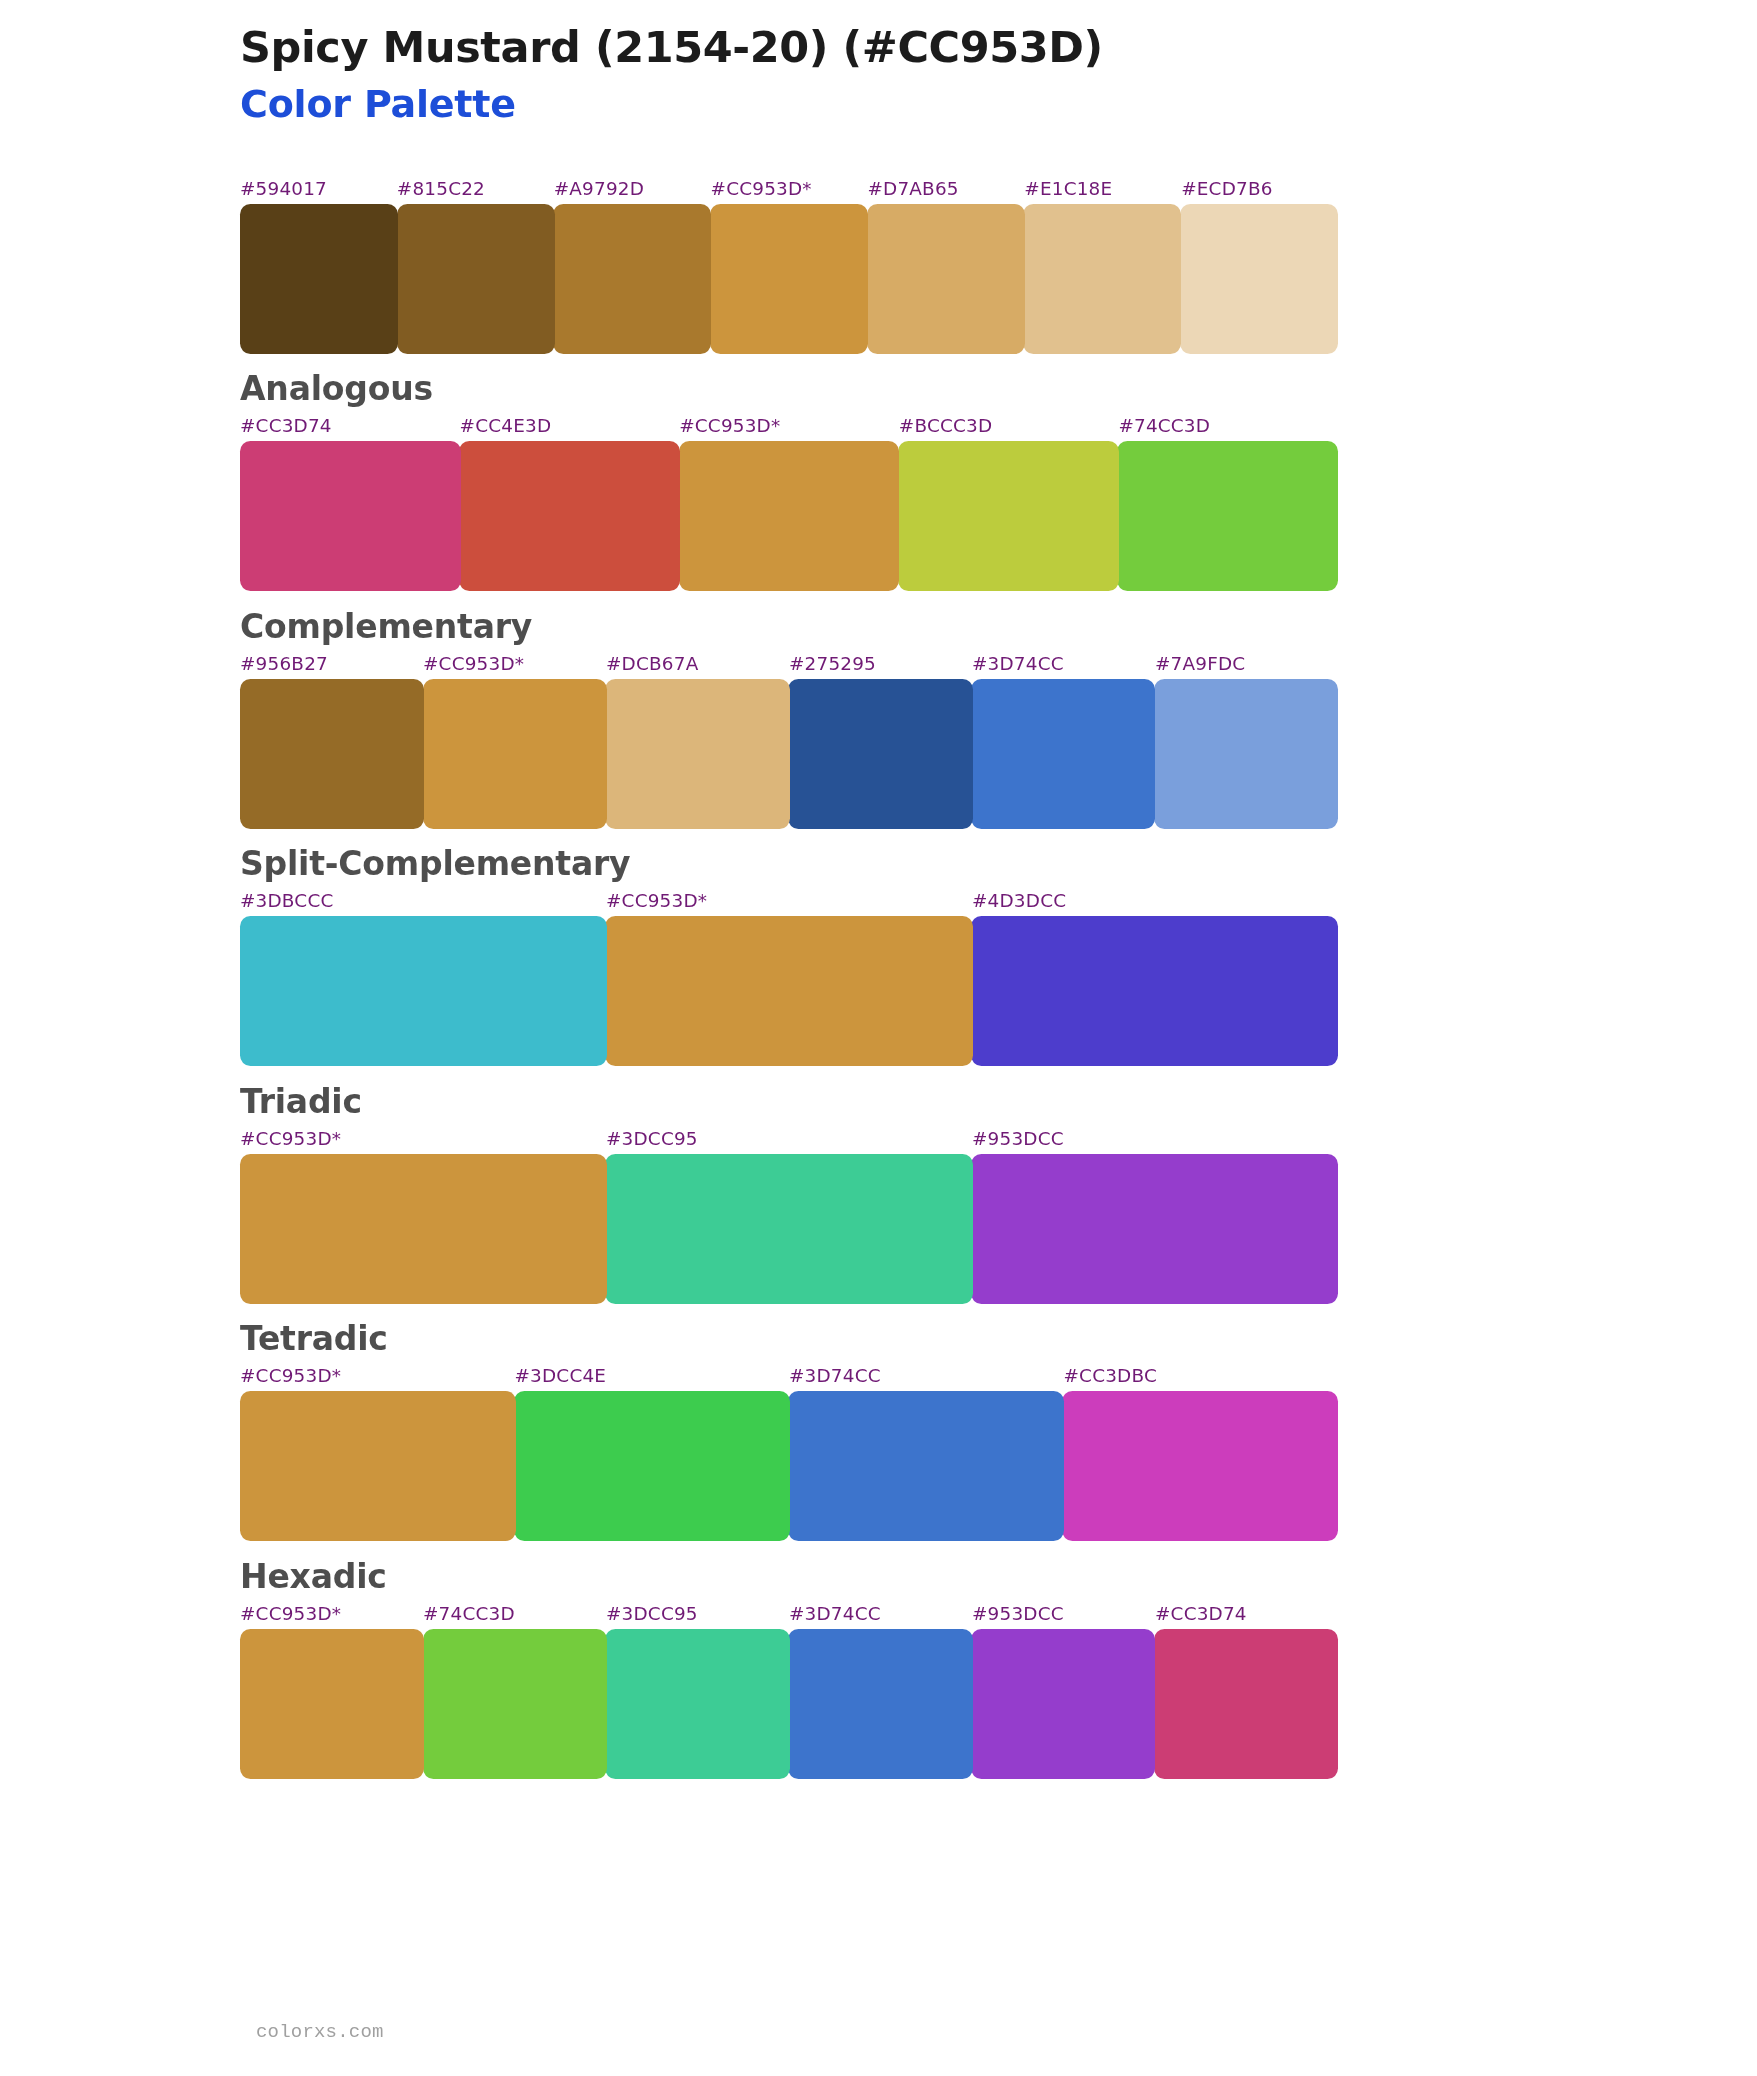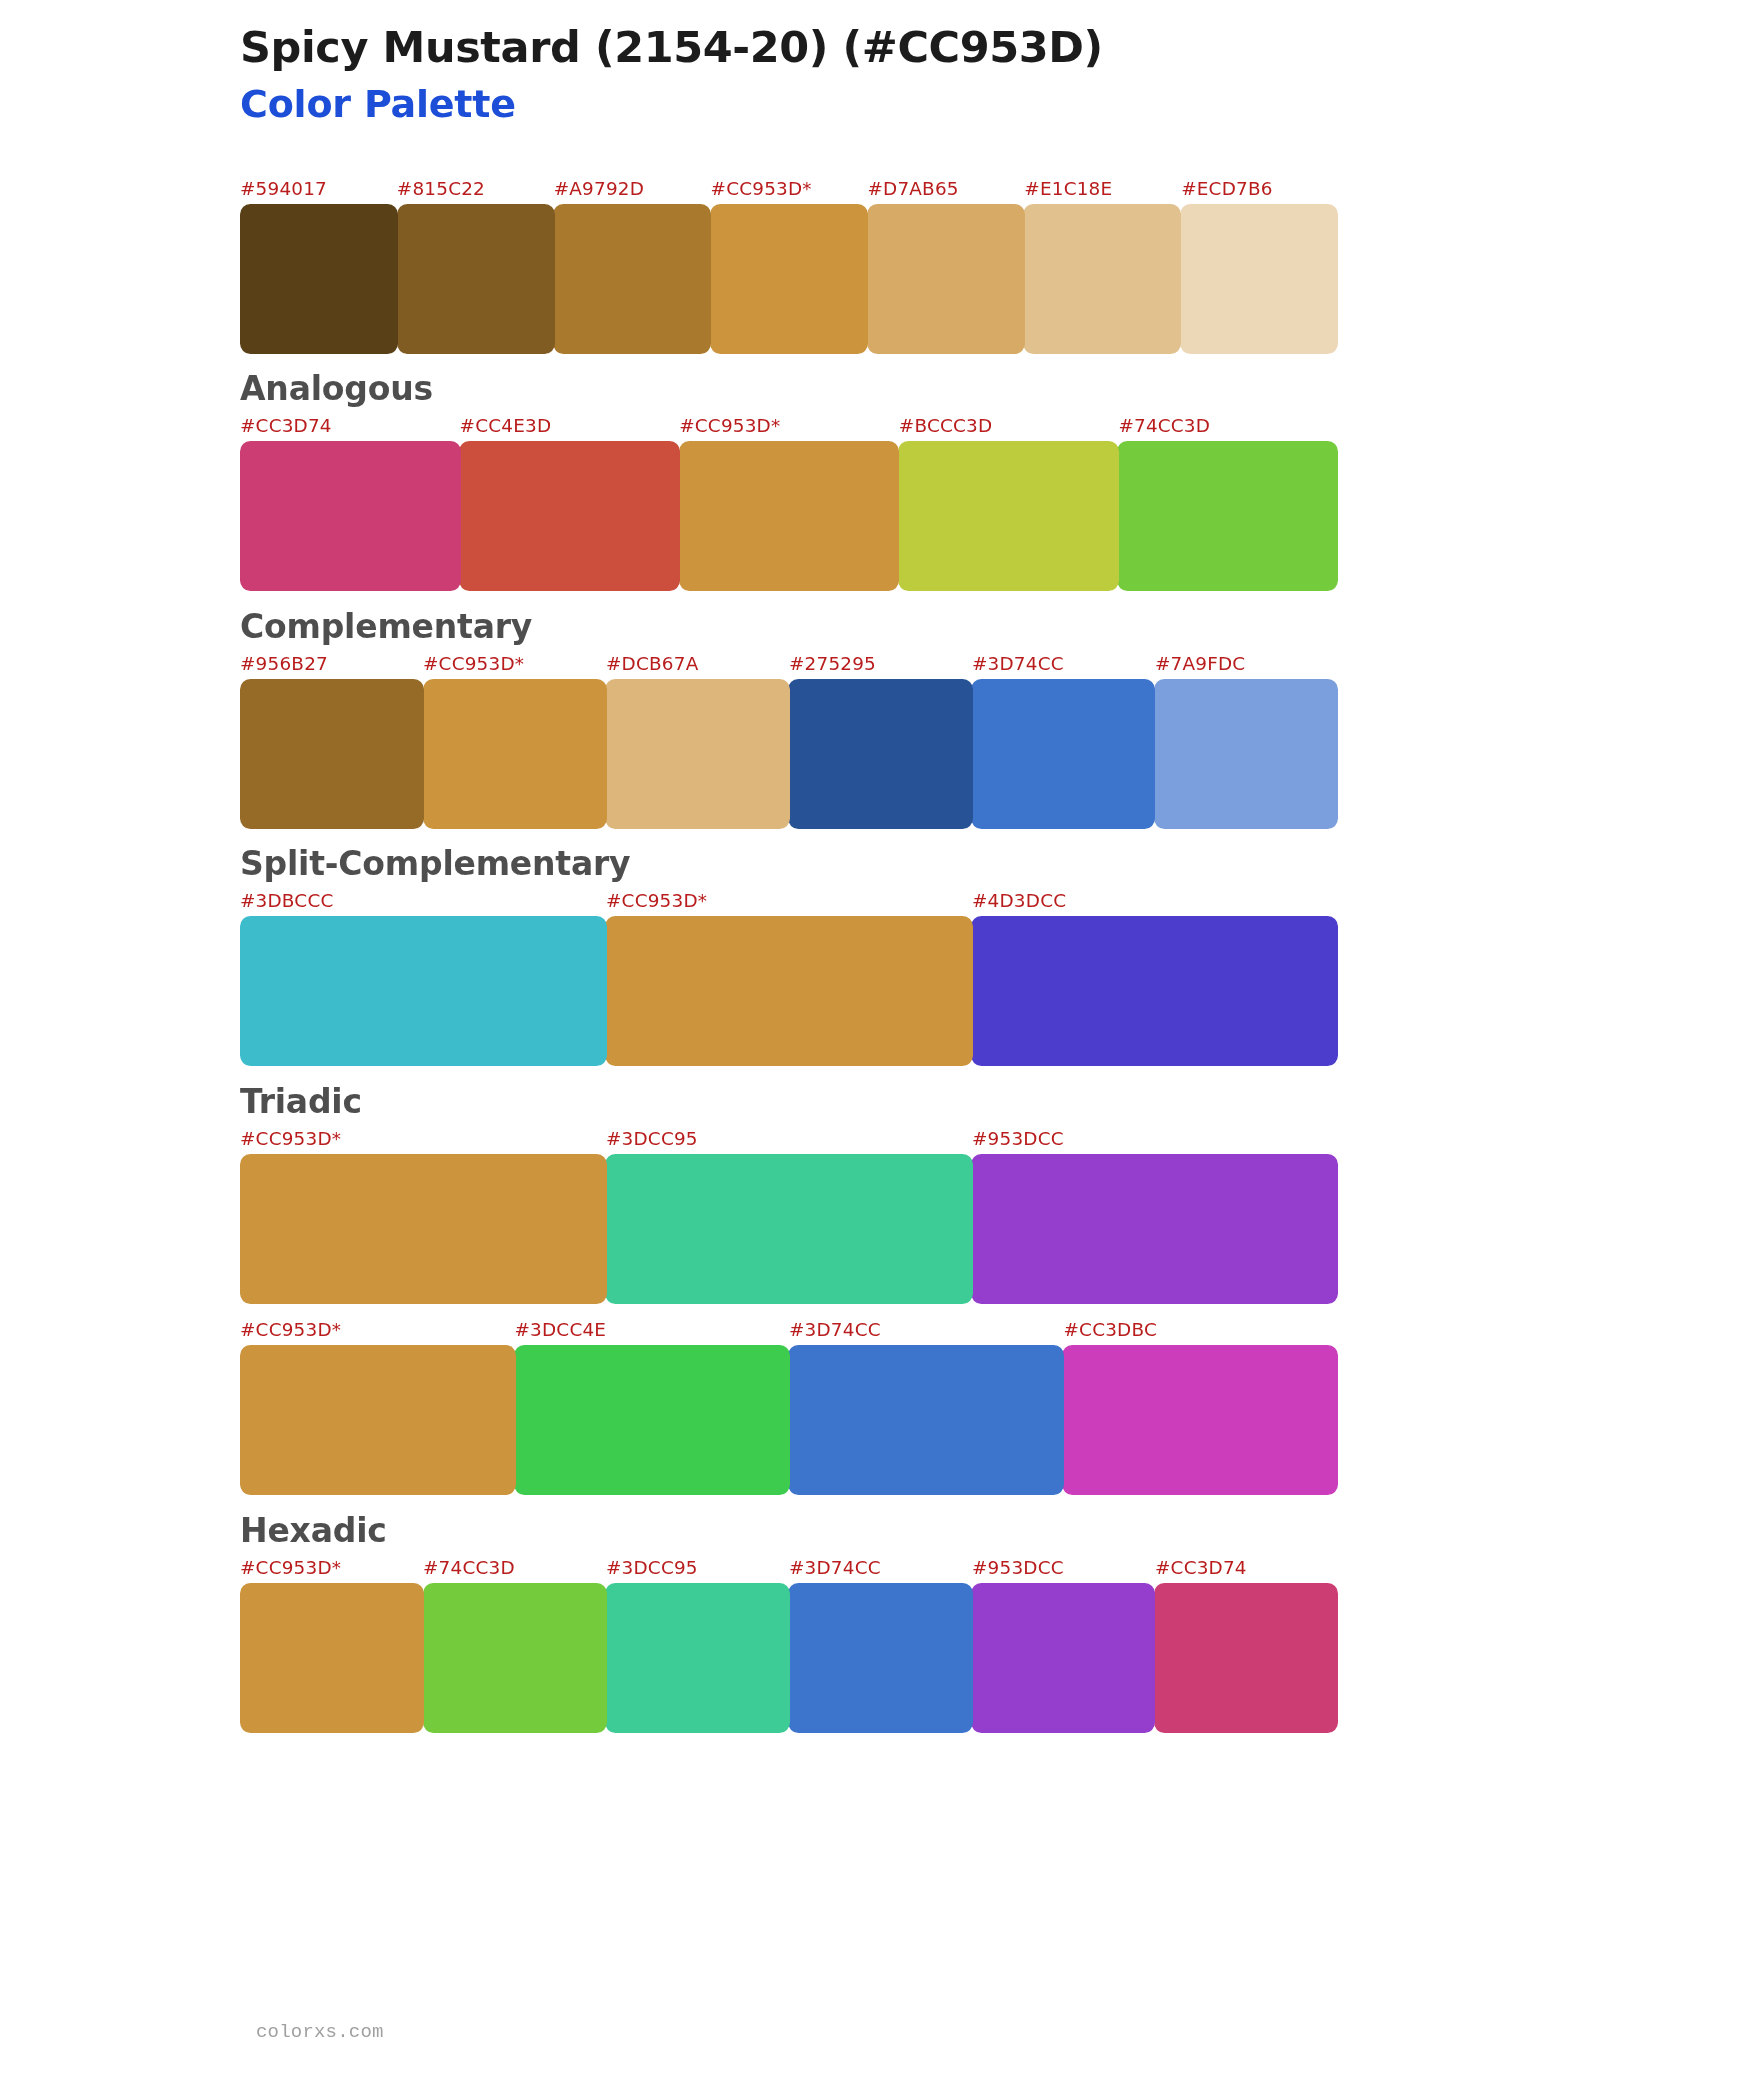--- a/index.html
+++ b/index.html
@@ -65,21 +65,21 @@
   }
 
   
   .labels-row {
     display: flex;
     width: 1098px;
     margin-bottom: 5.6px;
   }
   .swatch-label {
     font-size: 18.4px;
-    color: #b91c1c;
+    color: #701a75;
     font-weight: normal;
     letter-spacing: 0.2px;
     white-space: nowrap;
     line-height: 1;
   }
 
   
   .swatch-row {
     display: flex;
     width: 1098px;
@@ -197,20 +197,21 @@
           <div class="swatch-label" style="flex: 1 1 0px;">#3DCC95</div>
           <div class="swatch-label" style="flex: 1 1 0px;">#953DCC</div>
         </div>
         <div class="swatch-row">
           <div class="swatch" title="#CC953D*" style="flex: 1 1 0px; background: rgb(204, 149, 61); z-index: 3;"></div>
           <div class="swatch" title="#3DCC95" style="flex: 1 1 0px; background: rgb(61, 204, 149); z-index: 2;"></div>
           <div class="swatch" title="#953DCC" style="flex: 1 1 0px; background: rgb(149, 61, 204); z-index: 1;"></div>
         </div>
       </div>
       <div class="section" data-rowsize="tall">
+        <div class="section-title">Tetradic</div>
         <div class="labels-row">
           <div class="swatch-label" style="flex: 1 1 0px;">#CC953D*</div>
           <div class="swatch-label" style="flex: 1 1 0px;">#3DCC4E</div>
           <div class="swatch-label" style="flex: 1 1 0px;">#3D74CC</div>
           <div class="swatch-label" style="flex: 1 1 0px;">#CC3DBC</div>
         </div>
         <div class="swatch-row">
           <div class="swatch" title="#CC953D*" style="flex: 1 1 0px; background: rgb(204, 149, 61); z-index: 4;"></div>
           <div class="swatch" title="#3DCC4E" style="flex: 1 1 0px; background: rgb(61, 204, 78); z-index: 3;"></div>
           <div class="swatch" title="#3D74CC" style="flex: 1 1 0px; background: rgb(61, 116, 204); z-index: 2;"></div>

